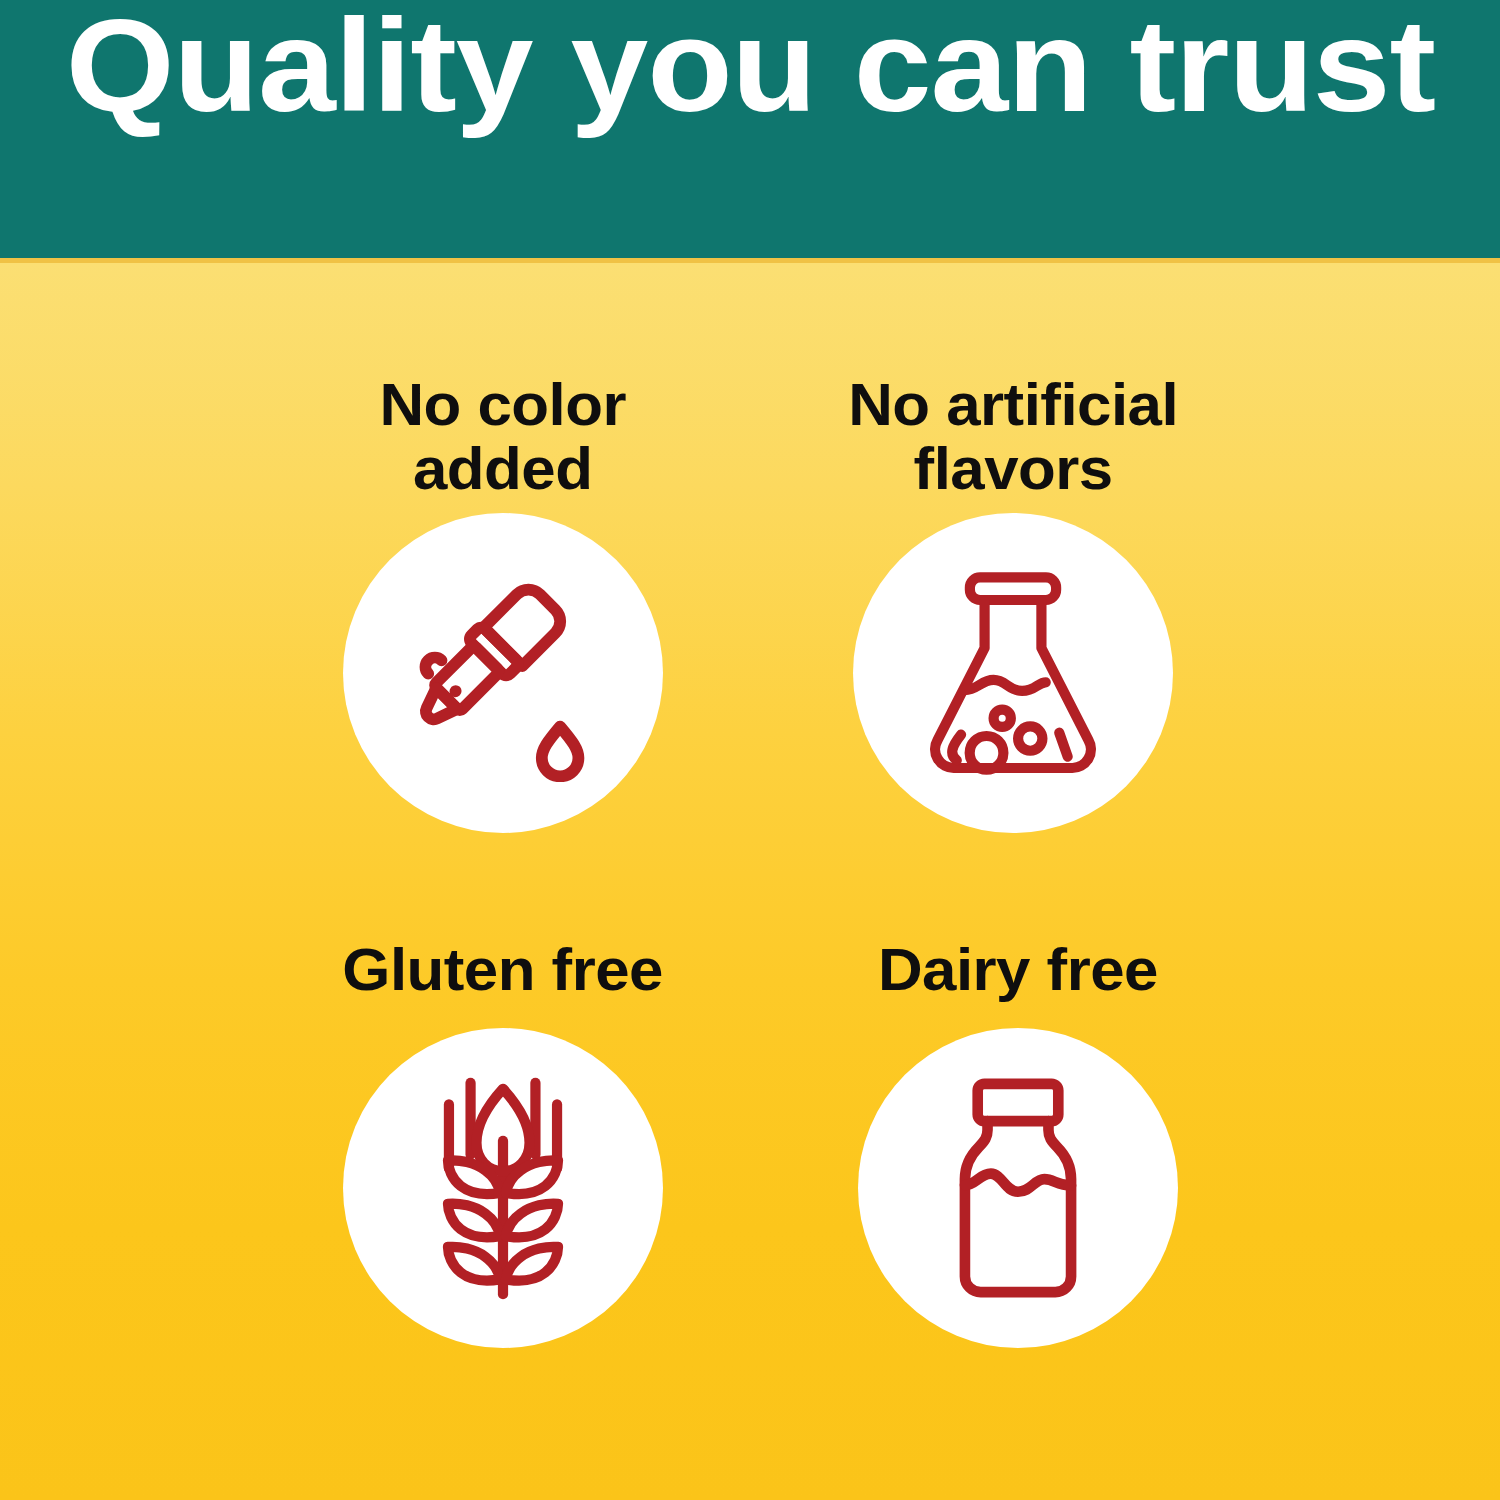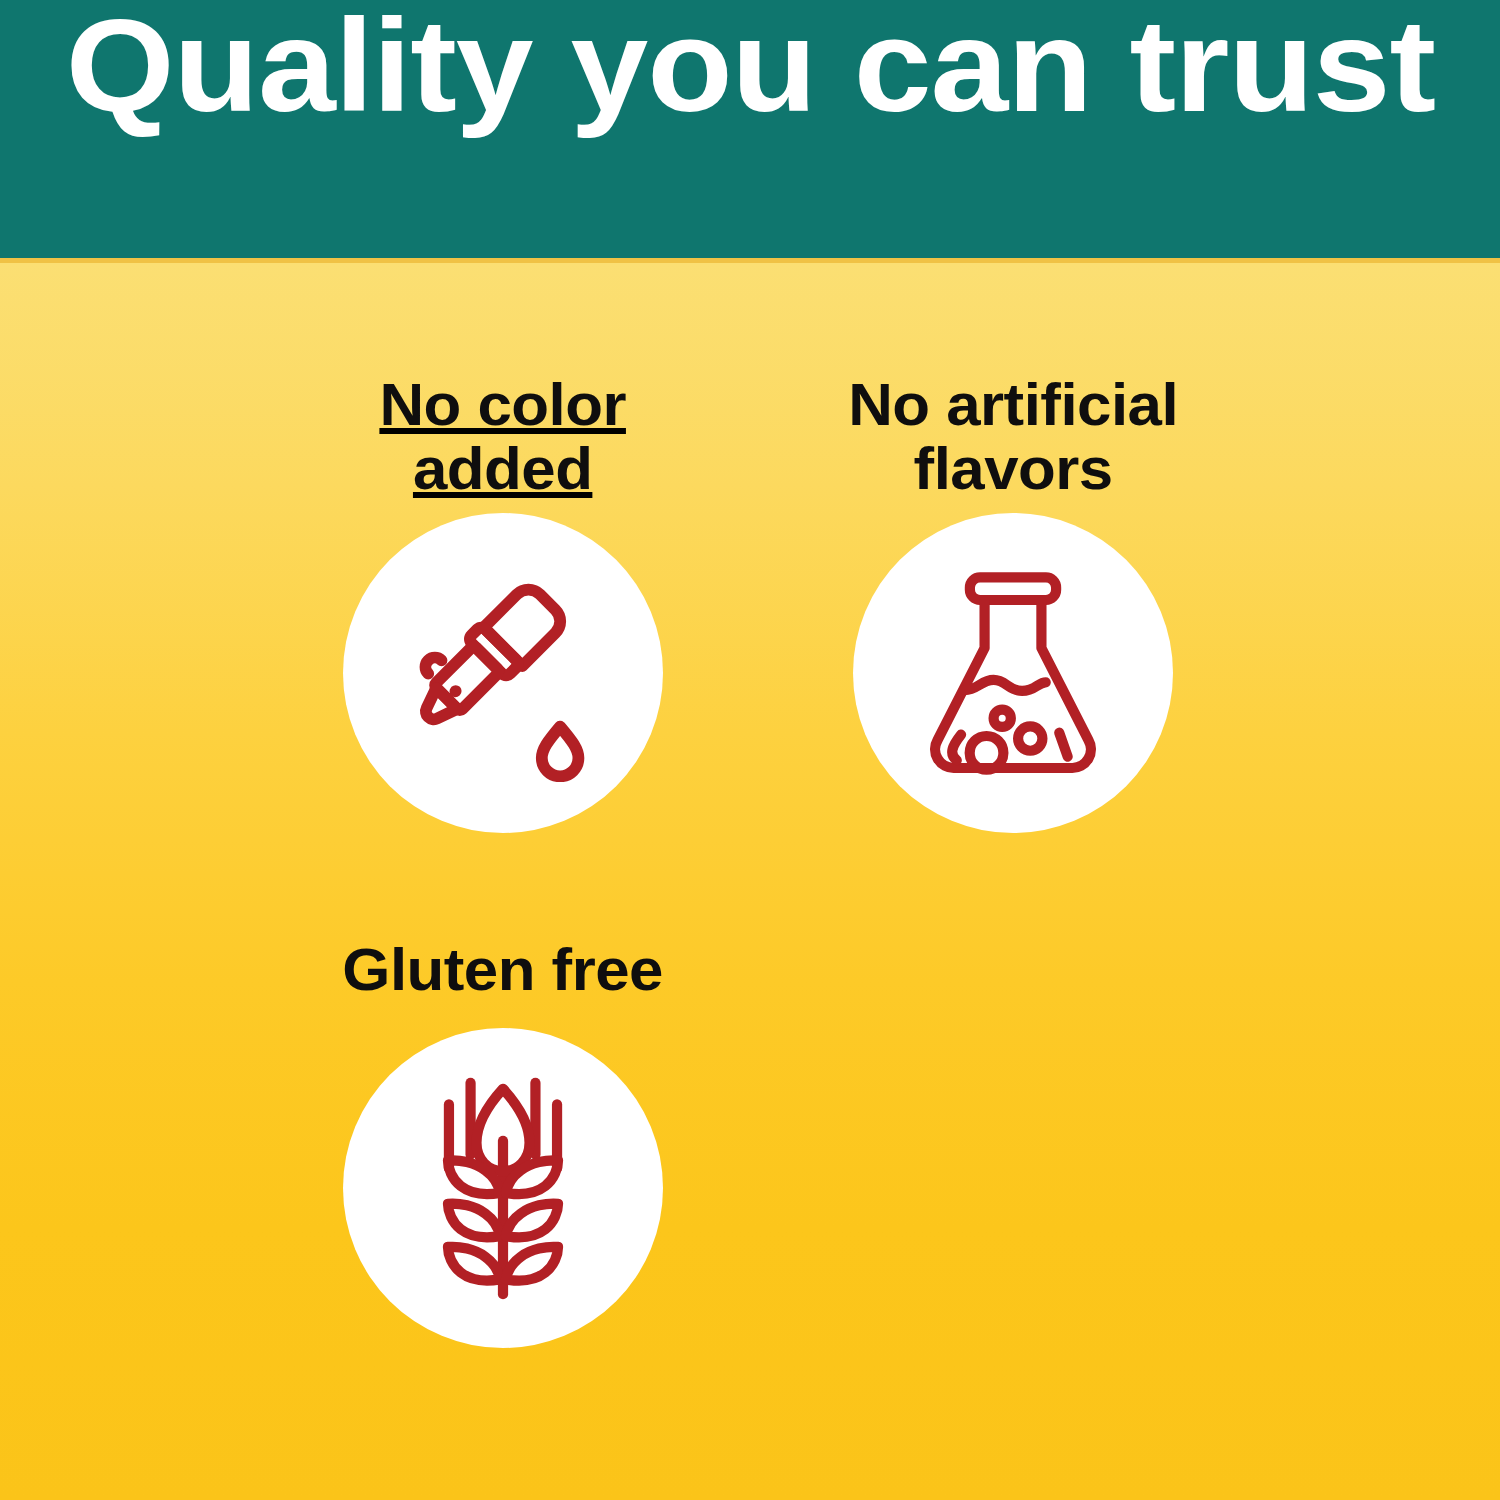--- a/index.html
+++ b/index.html
@@ -78,21 +78,21 @@
     height: 1237px;
   }
 
   .cell {
     position: absolute;
     width: 500px;
     display: flex;
     flex-direction: column;
     align-items: center;
   }
-  .cell-r1c1 { left: 253px; top: 110px; text-decoration: underline; }
+  .cell-r1c1 { left: 253px; top: 110px; }
   .cell-r1c2 { left: 763px; top: 110px; }
   .cell-r2c1 { left: 253px; top: 675px; }
   .cell-r2c2 { left: 768px; top: 675px; }
 
   .cell-label {
     margin: 0;
     color: #0F0E0E;
     font-family: "Liberation Sans Narrow", "Liberation Sans", sans-serif;
     font-size: 60px;
     font-weight: 700;
@@ -258,15 +258,43 @@
           <circle cx="36.5" cy="94.5" r="8.6"></circle>
 
           <path d="M23.5 85.2
                    c -4.4 5.6 -6.4 9.8 -2.2 13.1"></path>
 
           <path d="M73.6 84.2 l 4.3 12.2"></path>
         </svg>
       </div>
     </div>
 
+    <div class="cell cell-r2c2">
+      <p class="cell-label one-line">Dairy free</p>
+      <div class="icon-circle">
+        <svg class="icon-svg icon-bottle" viewBox="0 0 86 116" fill="none" stroke="#B22025" stroke-width="5.4" stroke-linecap="round" stroke-linejoin="round">
+
+          <rect x="22.5" y="5" width="41" height="19" rx="3.4"></rect>
+
+          <path d="M27.5 24
+                   v4.5
+                   c 0 3.6 -1.4 5.6 -4.4 8.6
+                   c -4.6 4.6 -7.1 9.4 -7.1 16.4
+                   V103
+                   a8 8 0 0 0 8 8
+                   h38
+                   a8 8 0 0 0 8 -8
+                   V53.5
+                   c 0 -7 -2.5 -11.8 -7.1 -16.4
+                   c -3 -3 -4.4 -5 -4.4 -8.6
+                   V24"></path>
+
+          <path d="M16 56.5
+                   c 5.5 0 7.5 -5.8 13.2 -5.8
+                   c 5.7 0 7.2 9.2 13.8 9.2
+                   c 6.6 0 8.4 -6.4 13.4 -6.4
+                   c 5 0 6.3 3.2 13.6 3.2"></path>
+        </svg>
+      </div>
+    </div>
 
   </div>
 </div>
 
 </body></html>

